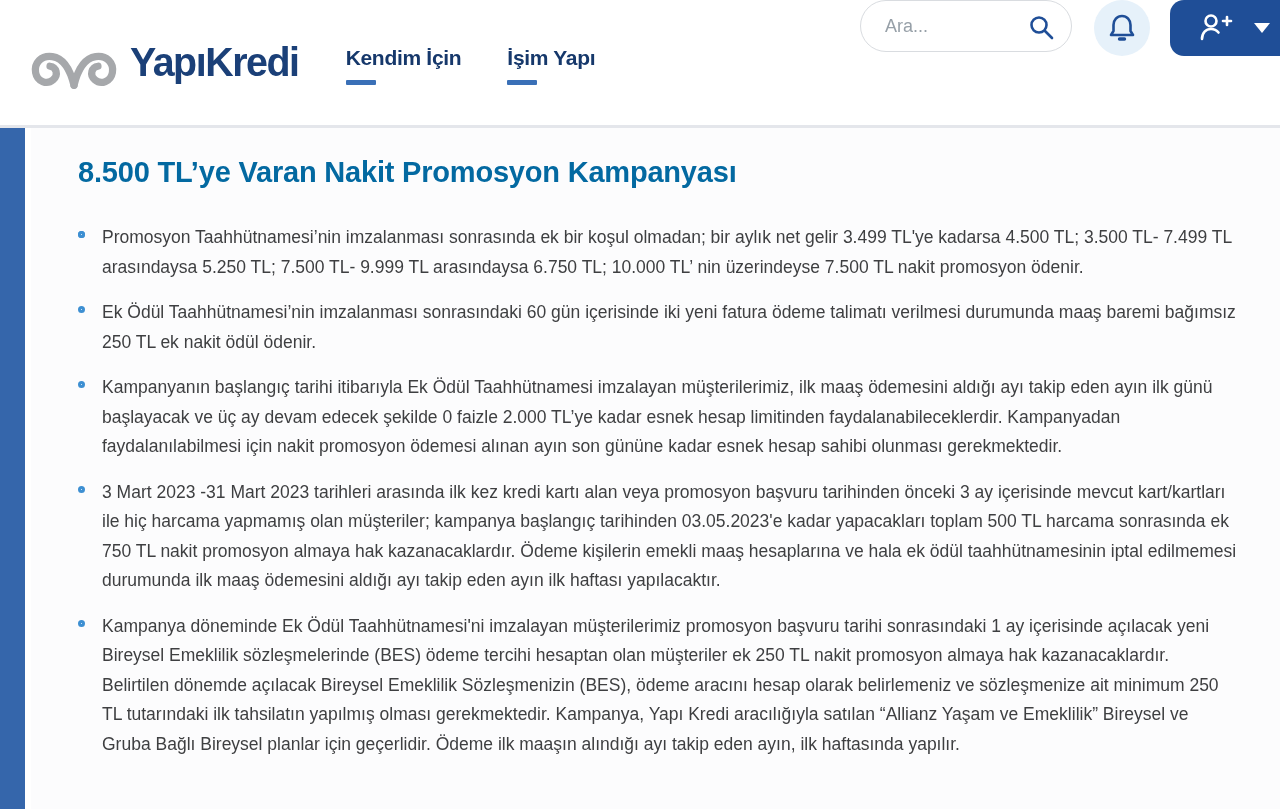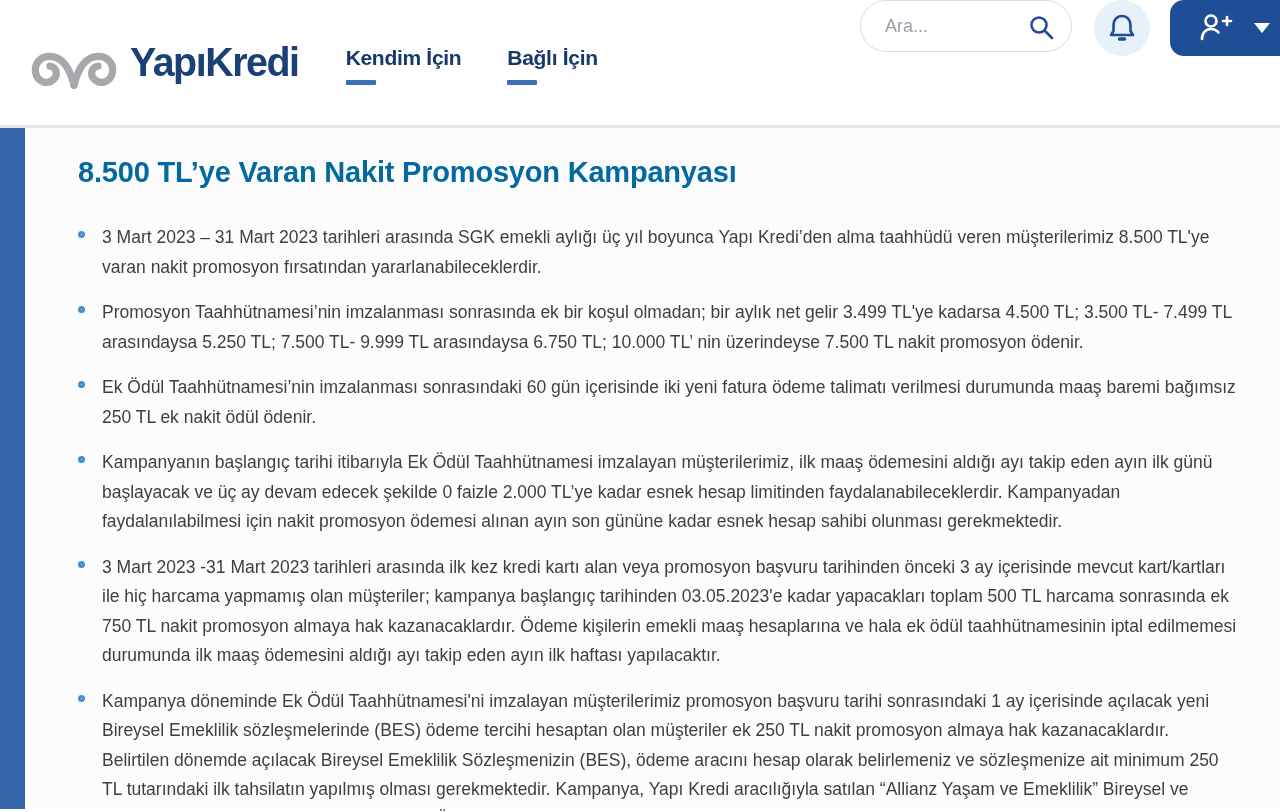--- a/index.html
+++ b/index.html
@@ -147,21 +147,21 @@
     </span>
     <span class="logo-wordmark">YapıKredi</span>
   </div>
 
   <nav class="main-nav">
     <div class="nav-item">
       <span class="nav-label">Kendim İçin</span>
       <span class="nav-underline"></span>
     </div>
     <div class="nav-item">
-      <span class="nav-label">Bağlı İçin</span>
+      <span class="nav-label">İşim Yapı</span>
       <span class="nav-underline"></span>
     </div>
   </nav>
 
   <div class="header-right">
 
     <div class="search-pill">
       <input type="text" placeholder="Ara..." style="">
       <button class="search-icon-btn" aria-label="search">
         <svg width="28" height="28" viewBox="0 0 28 28" fill="none" stroke="#1f4e97" stroke-width="2.6" stroke-linecap="round">
@@ -201,21 +201,20 @@
 
 <div class="content-wrap">
   <div class="left-accent-stripe"></div>
 
   <main class="page-main">
     <h1 class="page-title">8.500 TL’ye Varan Nakit Promosyon Kampanyası</h1>
 
     <ul class="bullet-list">
       <li class="bullet-item">
         <span class="bullet-marker"></span>
-        <span>3 Mart 2023 – 31 Mart 2023 tarihleri arasında SGK emekli aylığı üç yıl boyunca Yapı Kredi’den alma taahhüdü veren müşterilerimiz 8.500 TL'ye varan nakit promosyon fırsatından yararlanabileceklerdir.</span>
       </li>
       <li class="bullet-item">
         <span class="bullet-marker"></span>
         <span>Promosyon Taahhütnamesi’nin imzalanması sonrasında ek bir koşul olmadan; bir aylık net gelir 3.499 TL'ye kadarsa 4.500 TL; 3.500 TL- 7.499 TL arasındaysa 5.250 TL; 7.500 TL- 9.999 TL arasındaysa 6.750 TL; 10.000 TL’ nin üzerindeyse 7.500 TL nakit promosyon ödenir.</span>
       </li>
       <li class="bullet-item">
         <span class="bullet-marker"></span>
         <span>Ek Ödül Taahhütnamesi’nin imzalanması sonrasındaki 60 gün içerisinde iki yeni fatura ödeme talimatı verilmesi durumunda maaş baremi bağımsız 250 TL ek nakit ödül ödenir.</span>
       </li>
       <li class="bullet-item">

